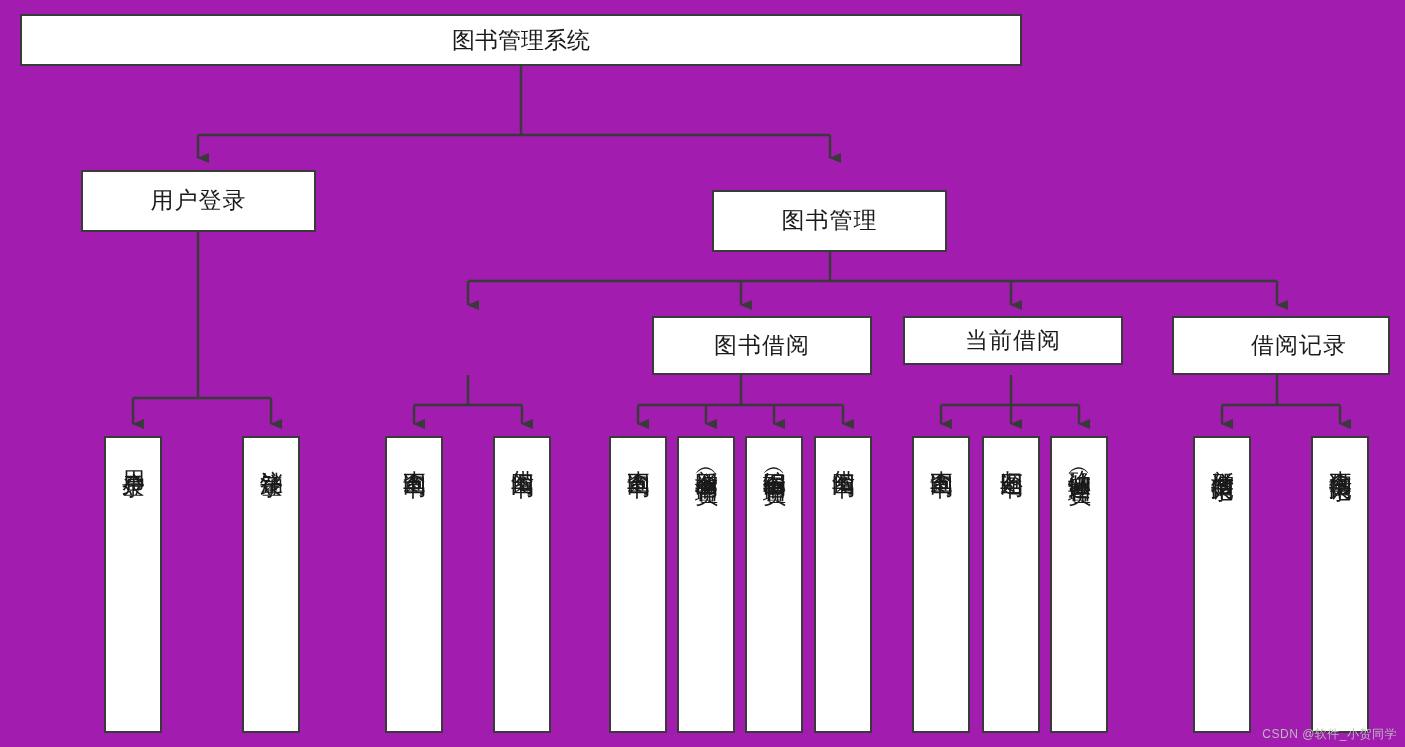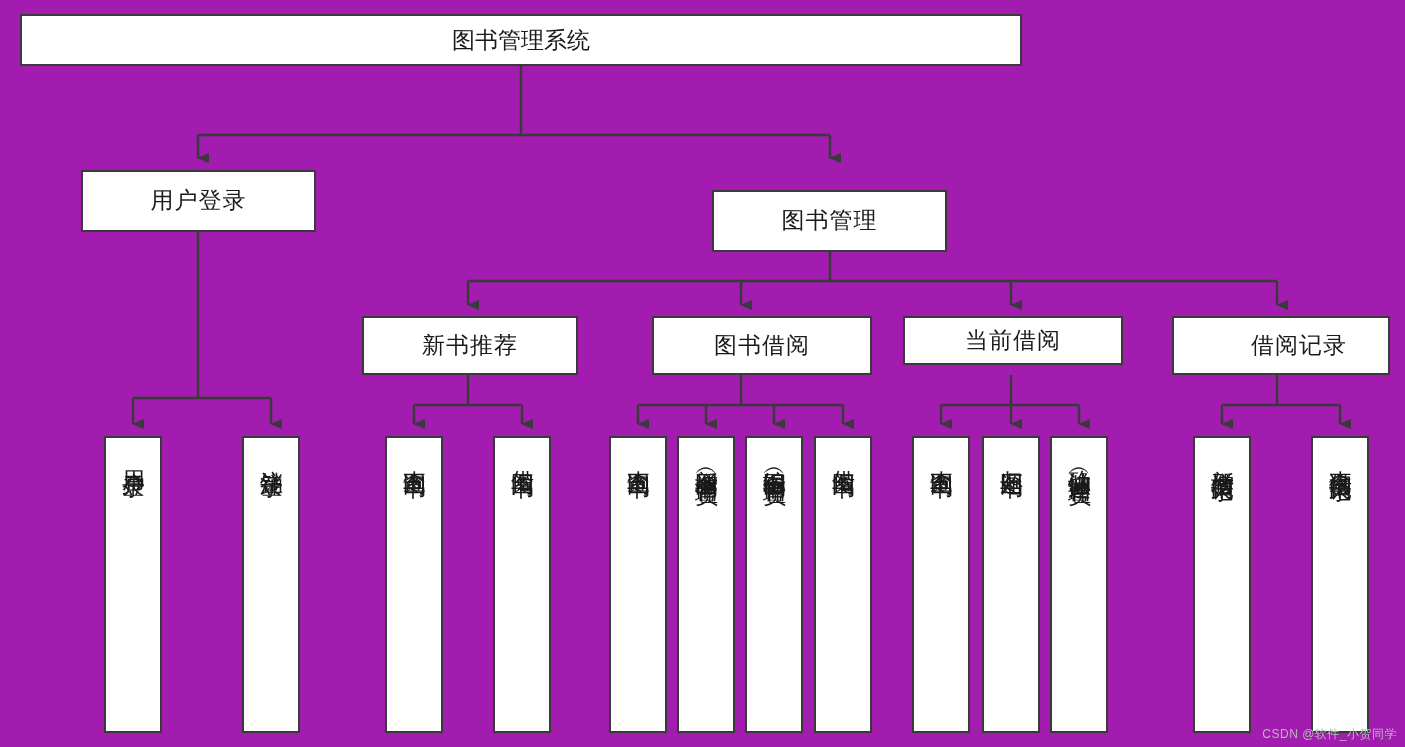--- a/index.html
+++ b/index.html
@@ -127,23 +127,20 @@
     <span>图书管理系统</span>
   </div>
 
   <div class="node h" style="left:81px; top:170px; width:235px; height:62px;">
     <span>用户登录</span>
   </div>
   <div class="node h" style="left:712px; top:170px; width:235px; height:62px;margin-top:20px;">
     <span>图书管理</span>
   </div>
 
-  <div class="node h" style="left:362px; top:316px; width:216px; height:59px;">
-    <span>新书推荐</span>
-  </div>
   <div class="node h" style="left:632px; top:316px; width:220px; height:59px;margin-left:20px;">
     <span>图书借阅</span>
   </div>
   <div class="node h" style="left:903px; top:316px; width:220px; height:49px;">
     <span>当前借阅</span>
   </div>
   <div class="node h" style="left:1172px; top:316px; width:218px; height:59px;padding-left:36px;">
     <span>借阅记录</span>
   </div>
 

